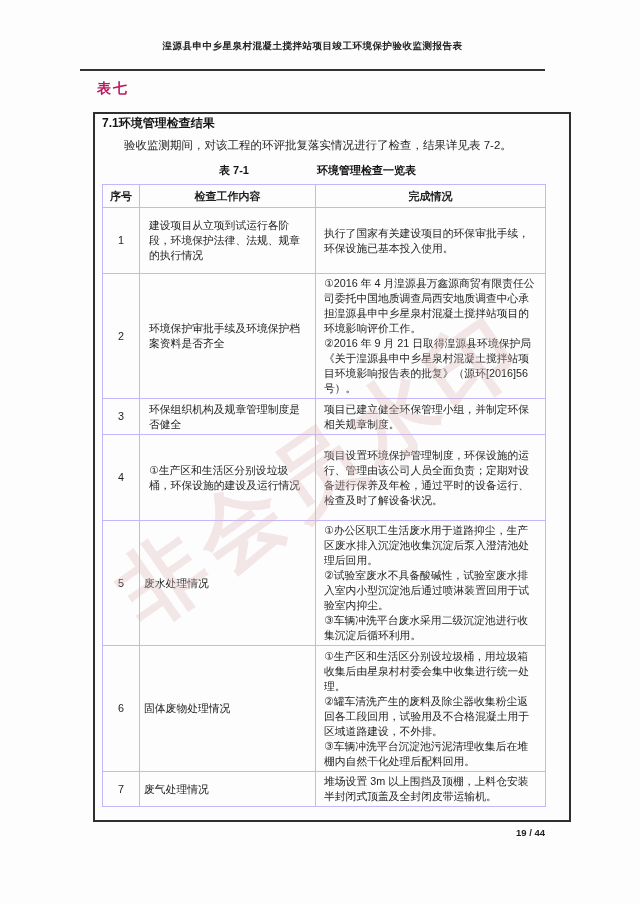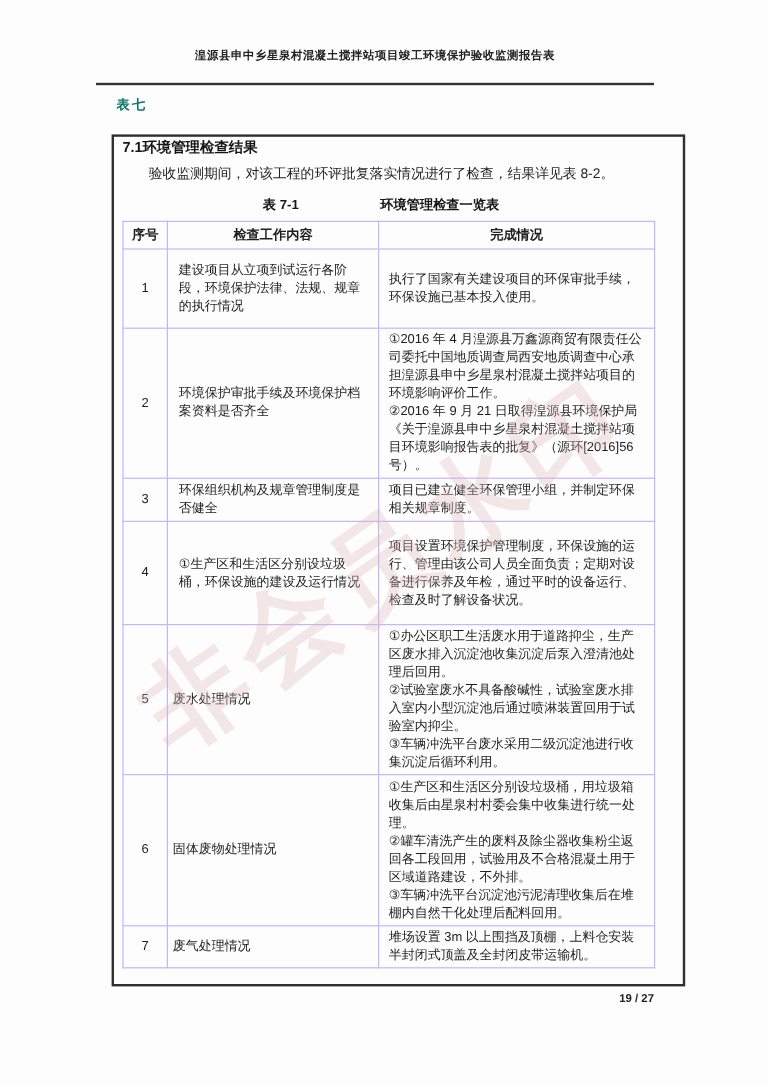--- a/index.html
+++ b/index.html
@@ -16,21 +16,21 @@
     position: absolute; left: 80px; top: 40px; width: 465px;
     text-align: center;
     font-size: 9.5px; font-weight: bold; letter-spacing: 0.5px;
     color: #222;
     border-bottom: 2px solid #333;
     padding-bottom: 16px;
   }
 
   .table-seven-label {
     position: absolute; left: 97px; top: 80px;
-    font-size: 11px; font-weight: bold; color: #0f766e;
+    font-size: 14px; font-weight: bold; color: #be185d;
     letter-spacing: 2px;
   }
 
   .results-box {
     position: absolute; left: 93px; top: 112px;
     width: 478px; min-height: 710px;
     border: 2px solid #2f2f2f;
     box-sizing: border-box;
     padding: 0 9px 4px 6px;
     background: transparent;
@@ -107,21 +107,21 @@
 <body>
 
 <div class="page">
 
   <div class="doc-header">湟源县申中乡星泉村混凝土搅拌站项目竣工环境保护验收监测报告表</div>
 
   <div class="table-seven-label">表七</div>
 
   <div class="results-box">
     <div class="section-title">7.1环境管理检查结果</div>
-    <p class="intro-paragraph">验收监测期间，对该工程的环评批复落实情况进行了检查，结果详见表 8-2。</p>
+    <p class="intro-paragraph">验收监测期间，对该工程的环评批复落实情况进行了检查，结果详见表 7-2。</p>
 
     <div class="table-caption">
       <span class="cap-no">表 7-1</span>
       <span class="cap-title">环境管理检查一览表</span>
     </div>
 
     <table class="inspection-table">
       <colgroup>
           <col class="c1">
           <col class="c2">
@@ -172,17 +172,17 @@
         </tr>
         <tr class="r7">
           <td class="cell-no">7</td>
           <td class="cell-content center">废气处理情况</td>
           <td class="cell-completion">堆场设置 3m 以上围挡及顶棚，上料仓安装半封闭式顶盖及全封闭皮带运输机。</td>
         </tr>
       </tbody>
     </table>
   </div>
 
-  <div class="page-number">19 / 27</div>
+  <div class="page-number">19 / 44</div>
 
   <div class="watermark">非会员水印</div>
 
 </div>
 
 </body></html>

